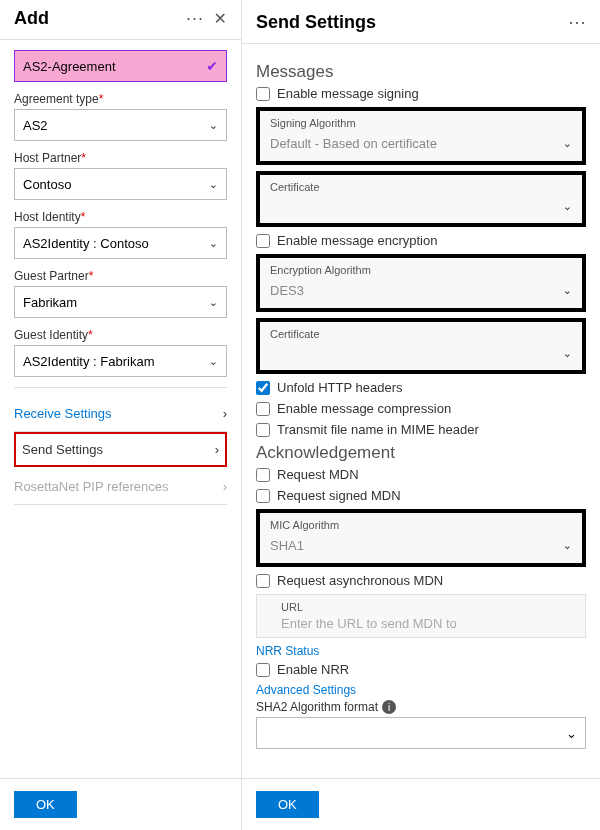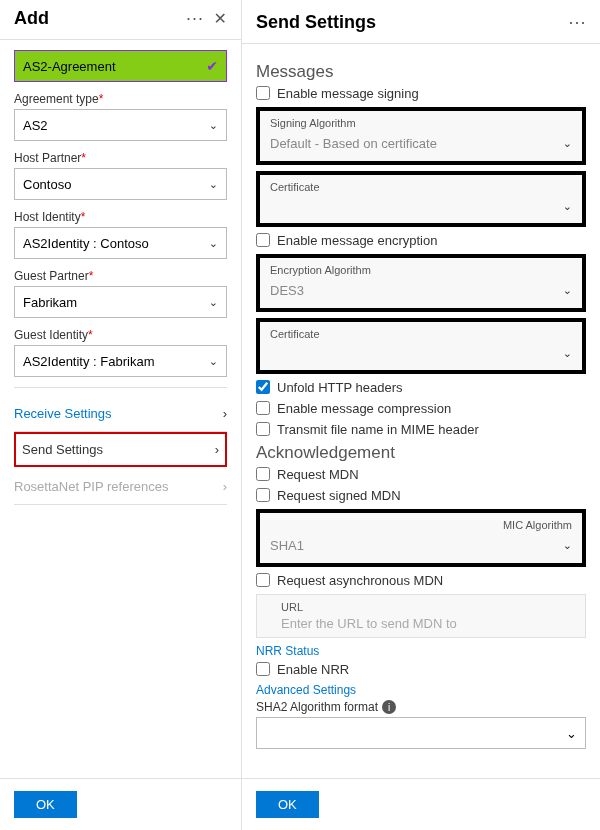--- a/index.html
+++ b/index.html
@@ -73,21 +73,21 @@
 
     .form-input {
       width: 100%;
       border: 1px solid #8a2be2;
       padding: 15px 8px;
       font-size: 13px;
       height: 32px;
       display: flex;
       align-items: center;
       position: relative;
-      background: #84cc16;
+      background: #f9a8d4;
     }
 
     .form-input-check {
       color: #8a2be2;
       position: absolute;
       right: 8px;
       font-size: 14px;
     }
 
     .form-select {
@@ -203,20 +203,21 @@
 
     .section-label {
       font-size: 17px;
       color: #555;
       margin-bottom: 4px;
       margin-top: 8px;
     }
 
     .checkbox-row {
       display: flex;
+      align-items: center;
       gap: 7px;
       margin-bottom: 6px;
       margin-top: 4px;
     }
 
     .checkbox-row input[type="checkbox"] {
       width: 14px;
       height: 14px;
       margin: 0;
       flex-shrink: 0;
@@ -505,21 +506,21 @@
     <div class="checkbox-row">
       <input type="checkbox" style="">
       <span class="checkbox-label">Request MDN</span>
     </div>
 
     <div class="checkbox-row">
       <input type="checkbox" style="">
       <span class="checkbox-label">Request signed MDN</span>
     </div>
 
-    <div class="sub-section" style="margin-top:4px;text-align:right;">
+    <div class="sub-section" style="margin-top:4px;">
       <div class="sub-section-label">MIC Algorithm</div>
       <div class="sub-select">
         <span style="color:#888;">SHA1</span>
         <span class="chevron">⌄</span>
       </div>
     </div>
 
     <div class="checkbox-row">
       <input type="checkbox" style="">
       <span class="checkbox-label">Request asynchronous MDN</span>

